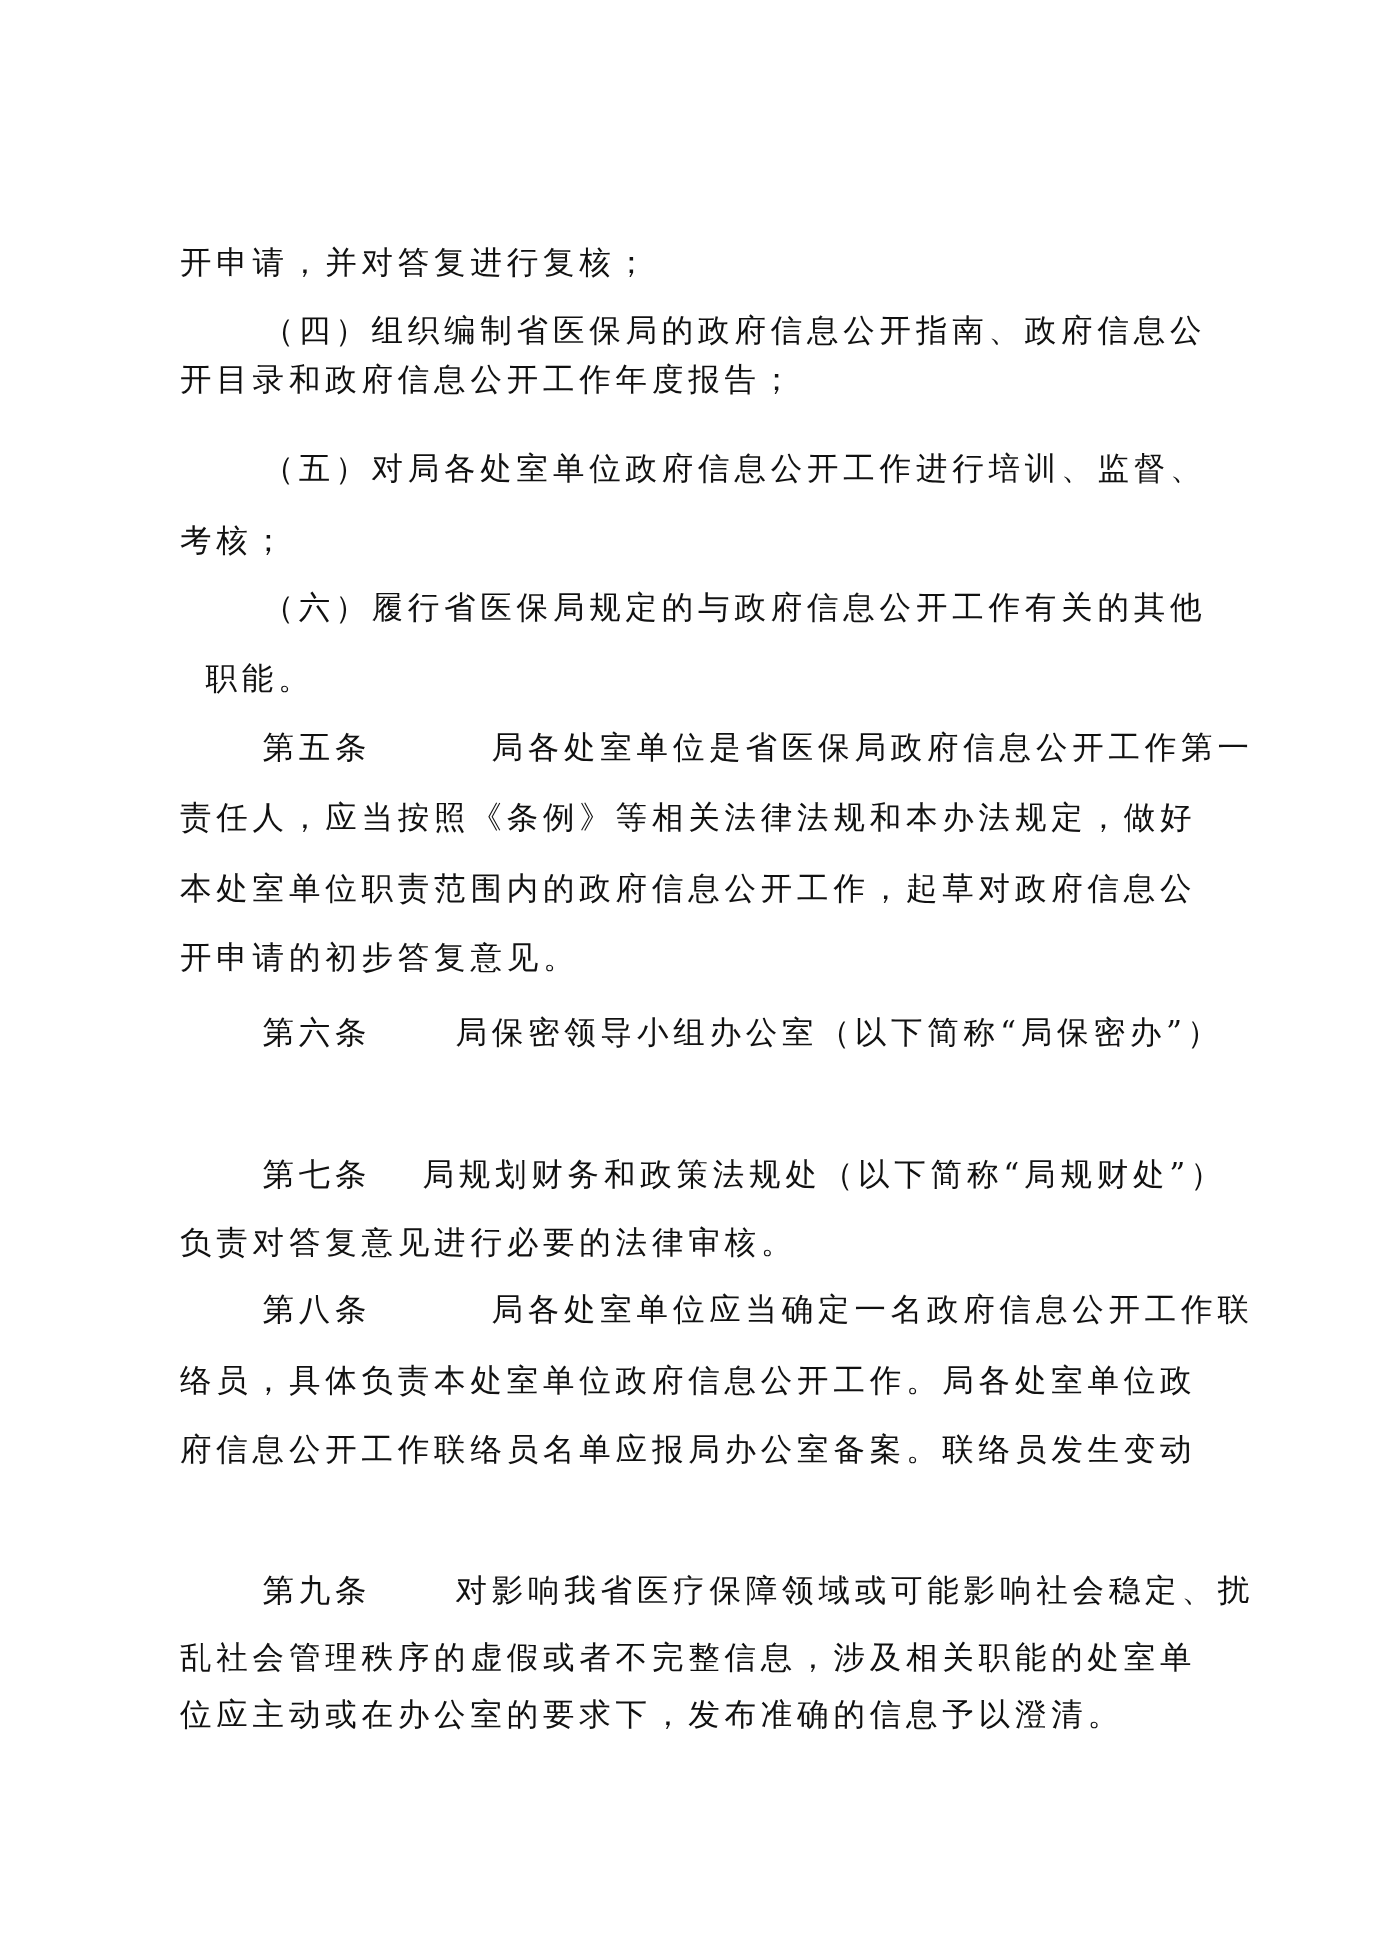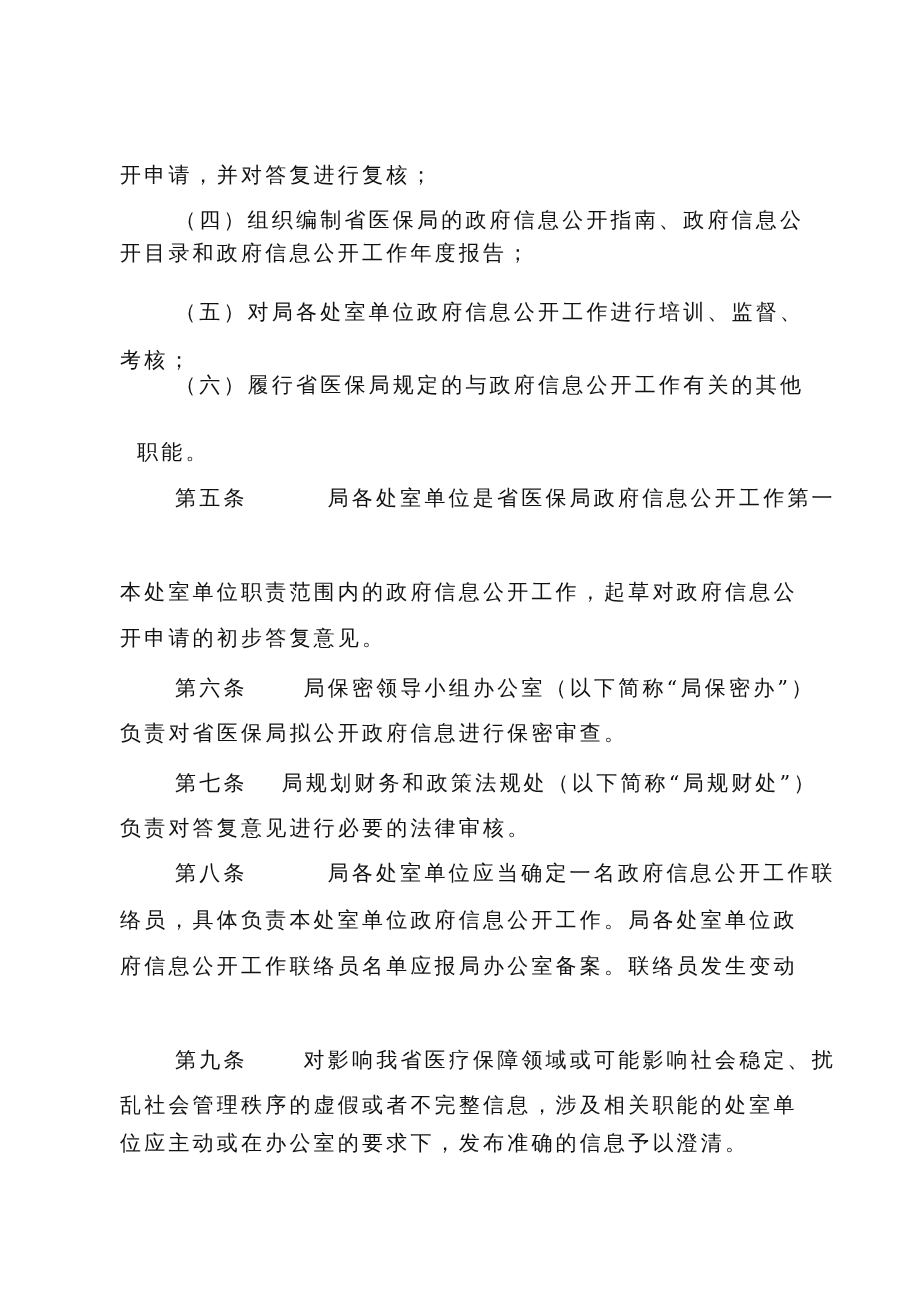--- a/index.html
+++ b/index.html
@@ -42,33 +42,33 @@
 </head>
 <body>
 
 <div class="page">
 
   <div class="line" style="top:160px;">开申请，并对答复进行复核；</div>
   <div class="line indent" style="top:205px;">（四）组织编制省医保局的政府信息公开指南、政府信息公</div>
   <div class="line" style="top:238px;">开目录和政府信息公开工作年度报告；</div>
   <div class="line indent" style="top:297px;">（五）对局各处室单位政府信息公开工作进行培训、监督、</div>
   <div class="line" style="top:345px;">考核；</div>
-  <div class="line indent" style="top:370px;">（六）履行省医保局规定的与政府信息公开工作有关的其他</div>
+  <div class="line indent" style="top:390px;">（六）履行省医保局规定的与政府信息公开工作有关的其他</div>
   <div class="line" style="top:437px;margin-left:17px;">职能。</div>
 
   <div class="line indent" style="top:483px;">
     <span class="art-label">第五条</span><span class="gap-wide"></span><span>局各处室单位是省医保局政府信息公开工作第一</span>
   </div>
+  <div class="line" style="top:530px;">责任人，应当按照《条例》等相关法律法规和本办法规定，做好</div>
   <div class="line" style="top:577px;">本处室单位职责范围内的政府信息公开工作，起草对政府信息公</div>
   <div class="line" style="top:623px;">开申请的初步答复意见。</div>
 
   <div class="line indent" style="top:673px;">
     <span class="art-label">第六条</span><span class="gap-mid"></span><span>局保密领导小组办公室（以下简称“局保密办”）</span>
   </div>
-  <div class="line" style="top:718px;">负责对省医保局拟公开政府信息进行保密审查。</div>
 
   <div class="line indent" style="top:768px;">
     <span class="art-label">第七条</span><span class="gap-narrow"></span><span>局规划财务和政策法规处（以下简称“局规财处”）</span>
   </div>
   <div class="line" style="top:813px;">负责对答复意见进行必要的法律审核。</div>
 
   <div class="line indent" style="top:858px;">
     <span class="art-label">第八条</span><span class="gap-wide"></span><span>局各处室单位应当确定一名政府信息公开工作联</span>
   </div>
   <div class="line" style="top:905px;">络员，具体负责本处室单位政府信息公开工作。局各处室单位政</div>

